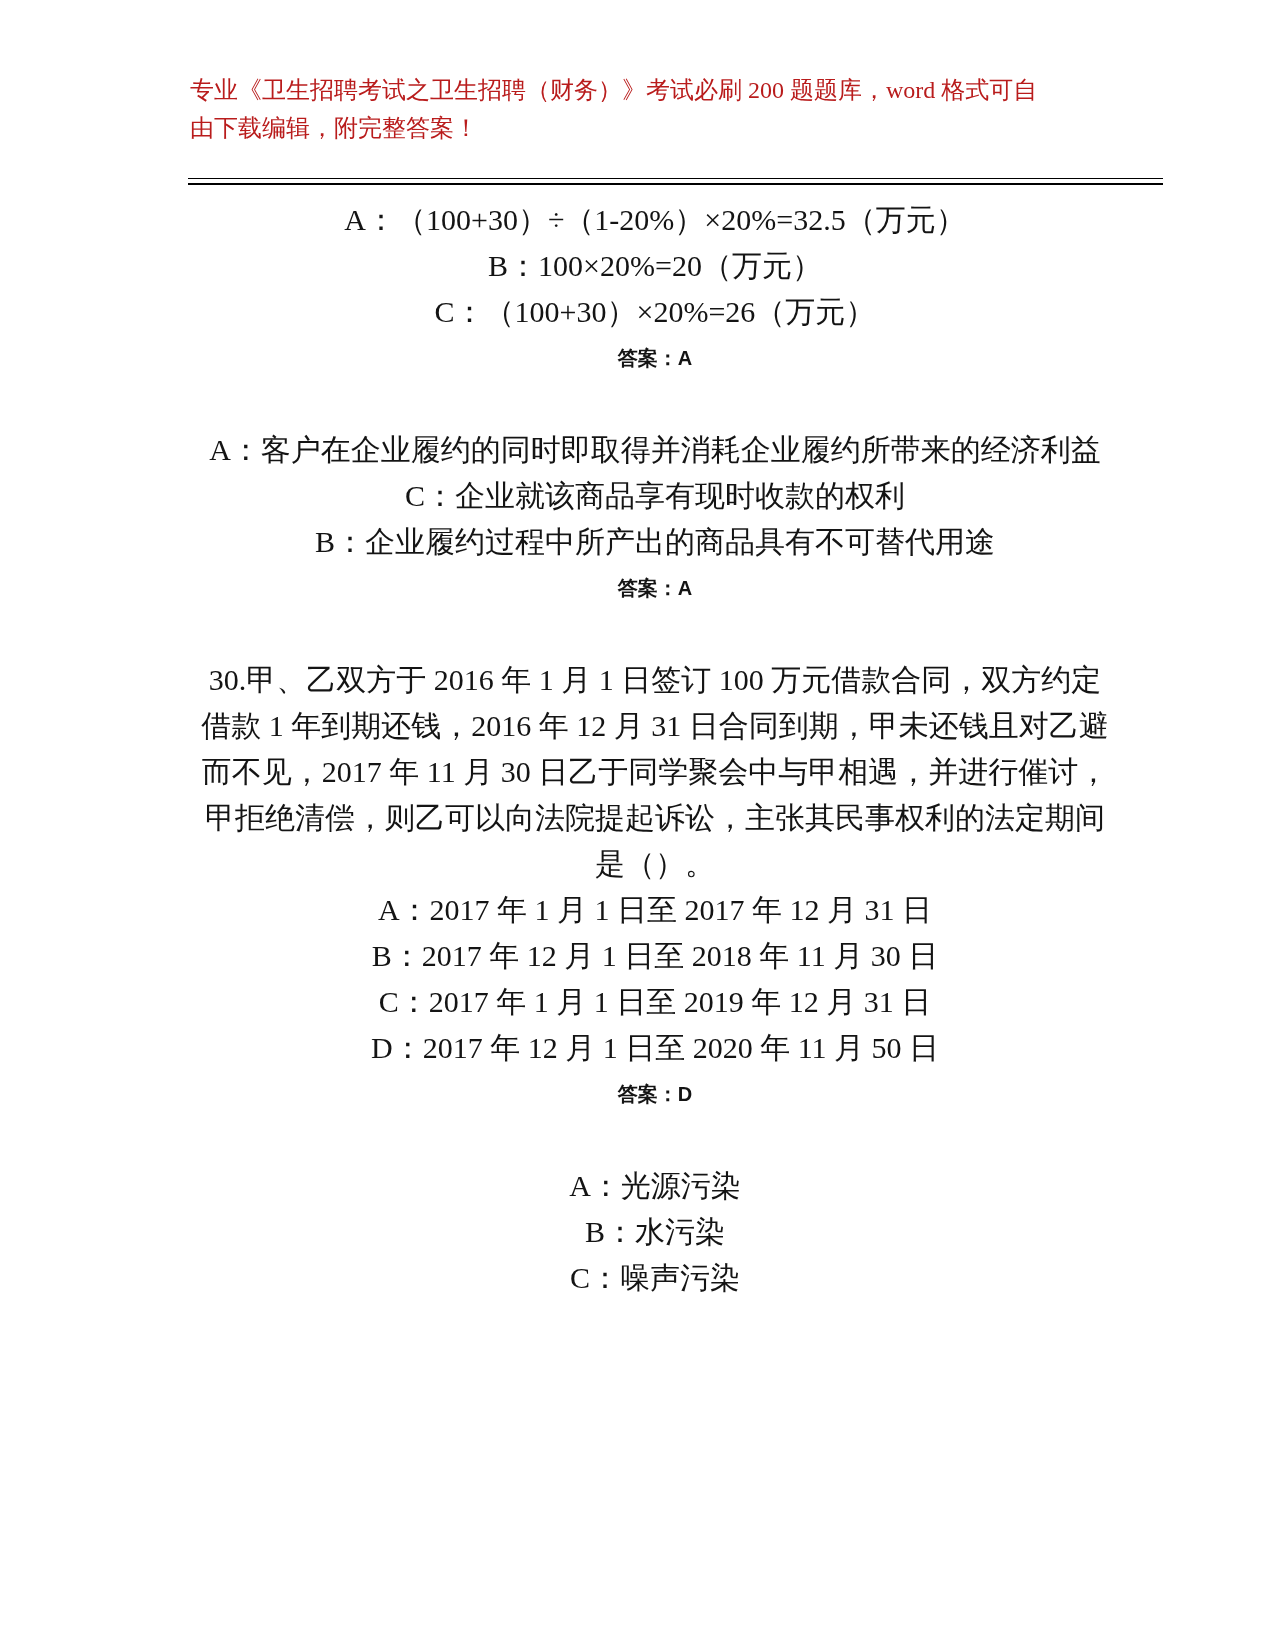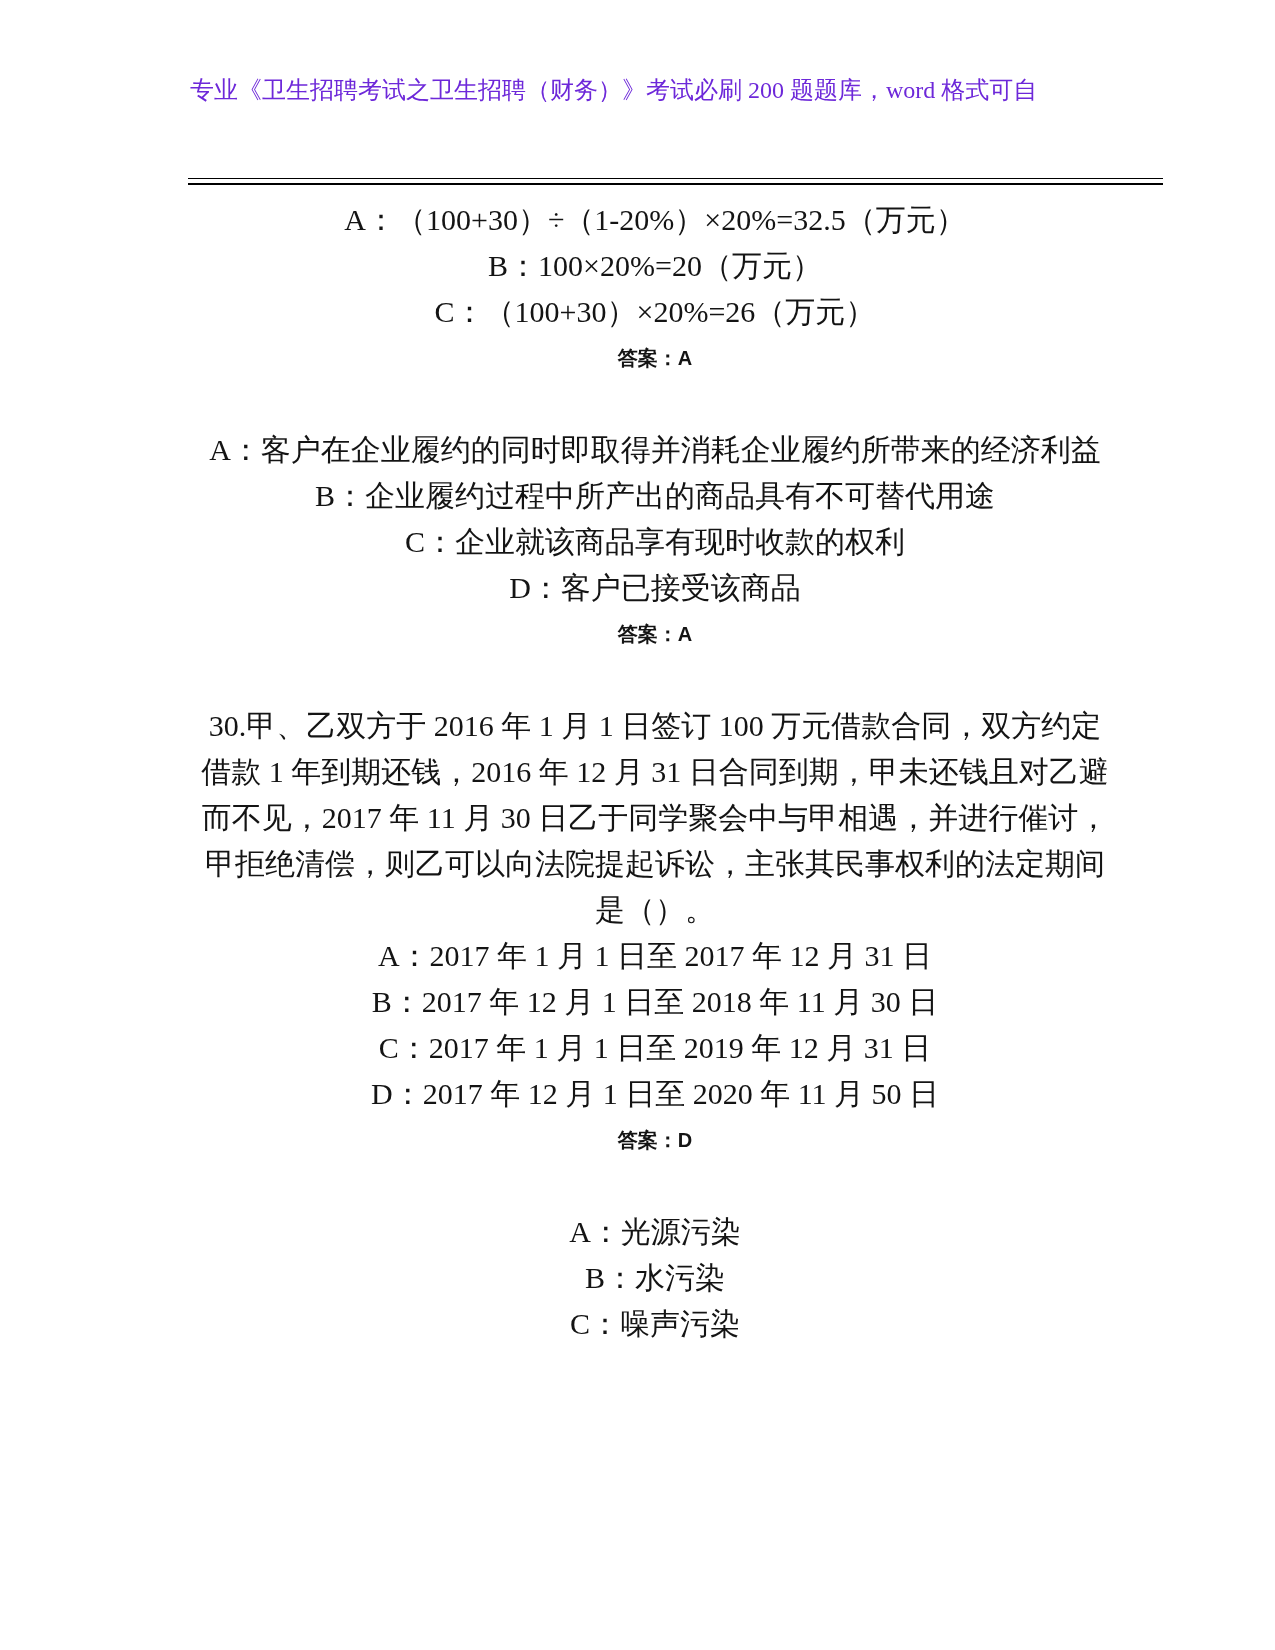--- a/index.html
+++ b/index.html
@@ -16,21 +16,21 @@
     font-family: "Liberation Serif", serif;
     color: #141414;
   }
   .doc-header {
     position: absolute;
     left: 190px;
     top: 71px;
     width: 940px;
     font-size: 24px;
     line-height: 38px;
-    color: #6d28d9;
+    color: #b91c1c;
   }
   .header-rule {
     position: absolute;
     left: 188px;
     top: 178px;
     width: 975px;
     height: 4px;
     border-top: 1.5px solid #000;
     border-bottom: 2.5px solid #000;
   }
@@ -56,40 +56,40 @@
     font-size: 20px;
   }
 </style>
 </head>
 <body>
 
 <div class="page">
 
   <header class="doc-header">
     <div class="h-line">专业《卫生招聘考试之卫生招聘（财务）》考试必刷 200 题题库，word 格式可自</div>
+    <div class="h-line">由下载编辑，附完整答案！</div>
   </header>
 
   <div class="header-rule"></div>
 
   <main class="content">
 
     <section>
       <div class="line opt">A：（100+30）÷（1-20%）×20%=32.5（万元）</div>
       <div class="line opt">B：100×20%=20（万元）</div>
       <div class="line opt">C：（100+30）×20%=26（万元）</div>
       <div class="line answer">答案：A</div>
     </section>
 
     <div class="gap"></div>
 
     <section>
       <div class="line opt">A：客户在企业履约的同时即取得并消耗企业履约所带来的经济利益</div>
+      <div class="line opt">C：企业就该商品享有现时收款的权利</div>
       <div class="line opt">B：企业履约过程中所产出的商品具有不可替代用途</div>
-      <div class="line opt">C：企业就该商品享有现时收款的权利</div>
-      <div class="line opt">D：客户已接受该商品</div>
       <div class="line answer">答案：A</div>
     </section>
 
     <div class="gap"></div>
 
     <section>
       <div class="line title">30.甲、乙双方于 2016 年 1 月 1 日签订 100 万元借款合同，双方约定</div>
       <div class="line title">借款 1 年到期还钱，2016 年 12 月 31 日合同到期，甲未还钱且对乙避</div>
       <div class="line title">而不见，2017 年 11 月 30 日乙于同学聚会中与甲相遇，并进行催讨，</div>
       <div class="line title">甲拒绝清偿，则乙可以向法院提起诉讼，主张其民事权利的法定期间</div>

